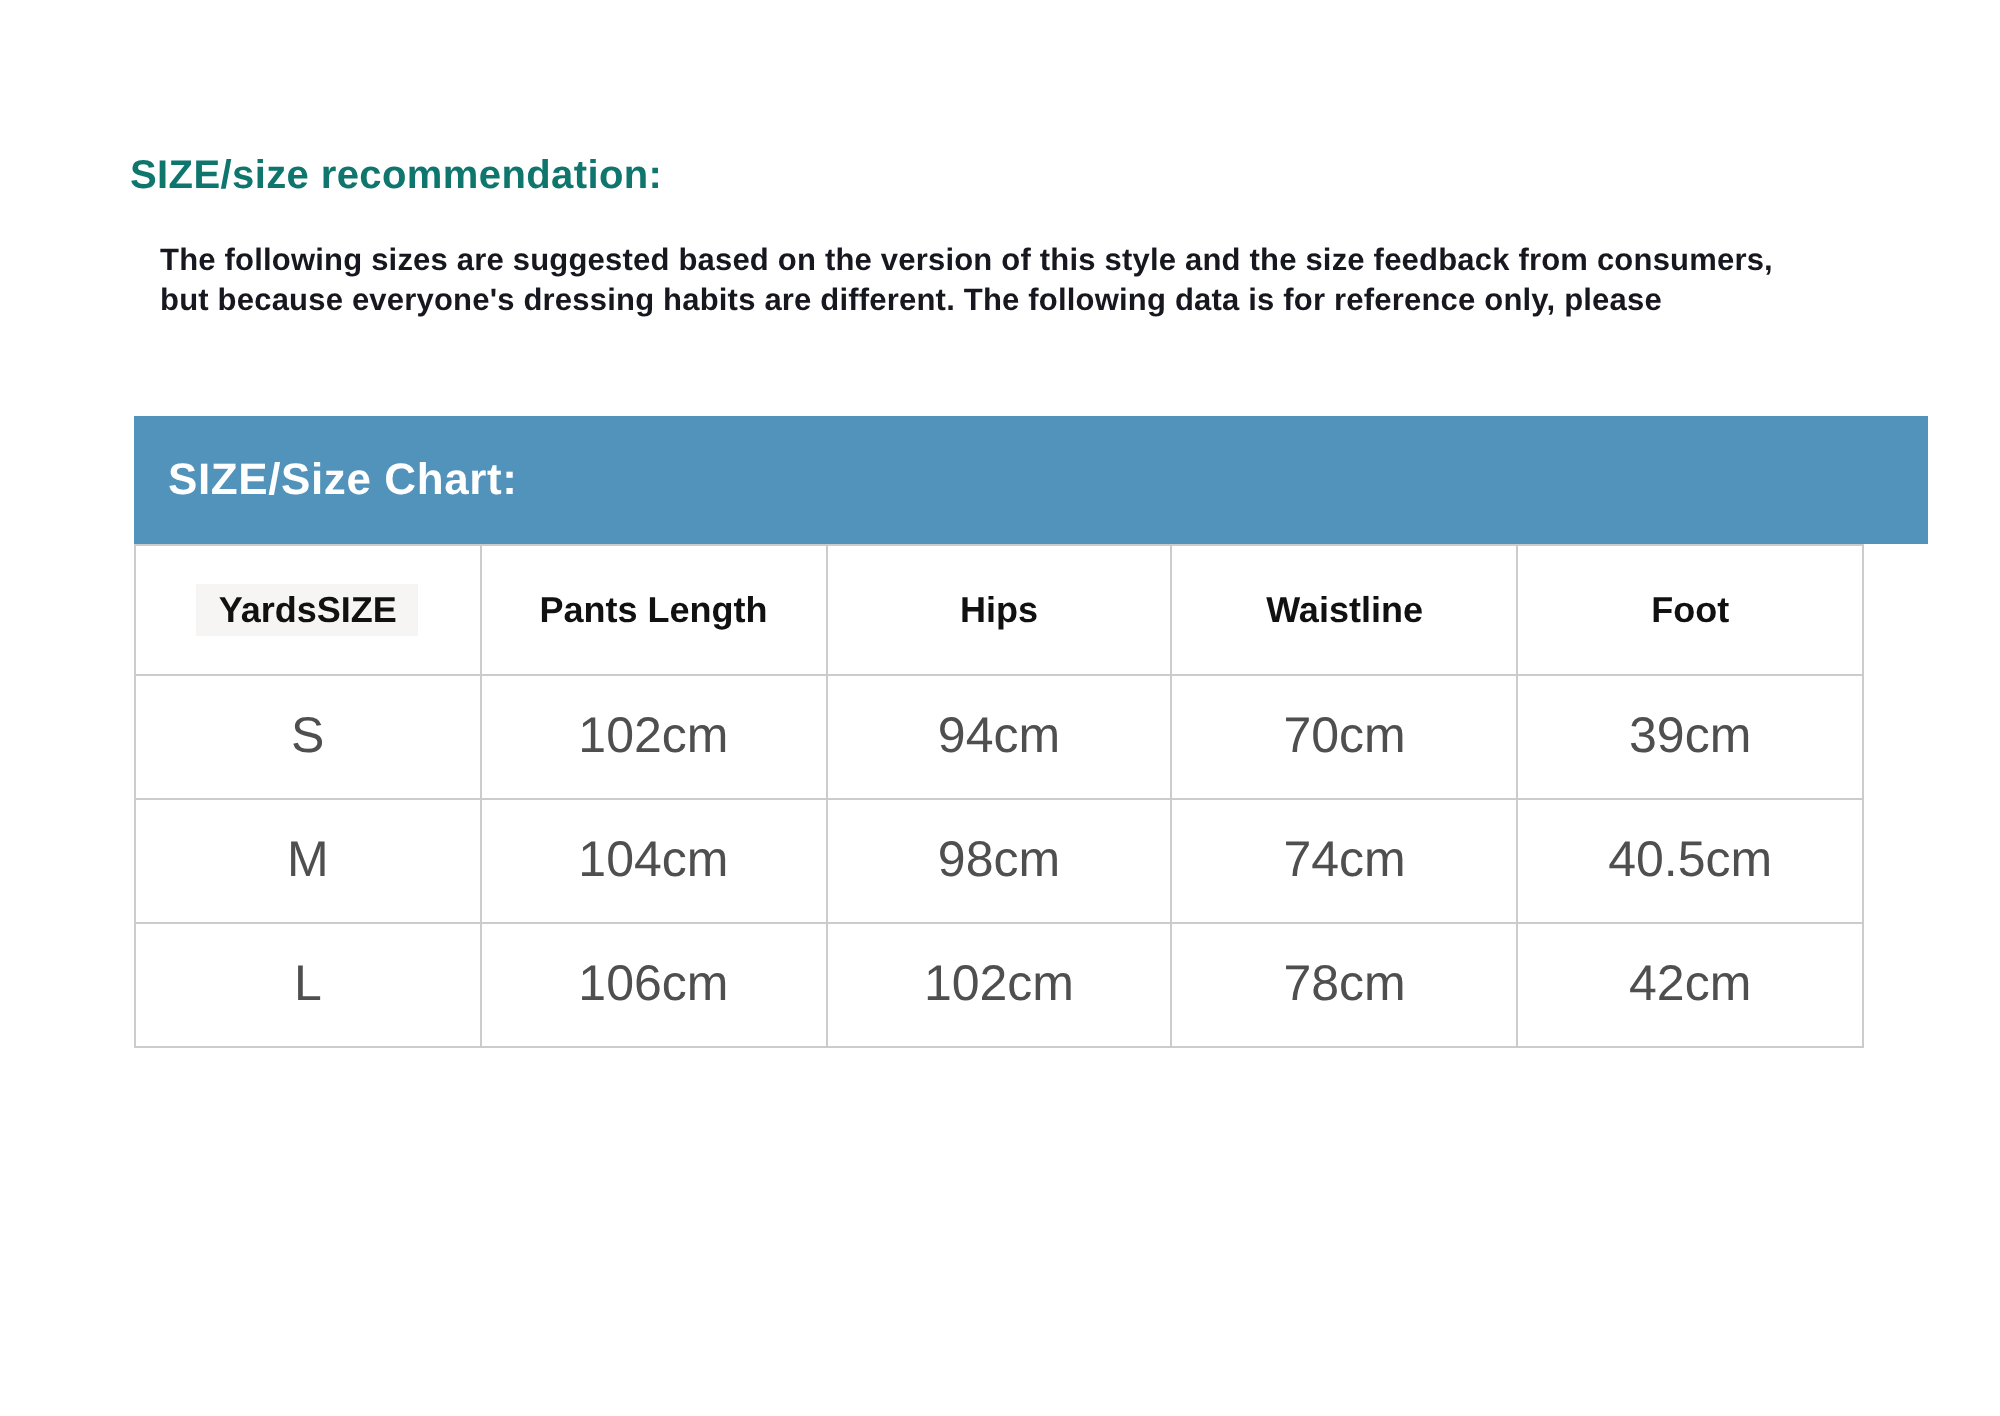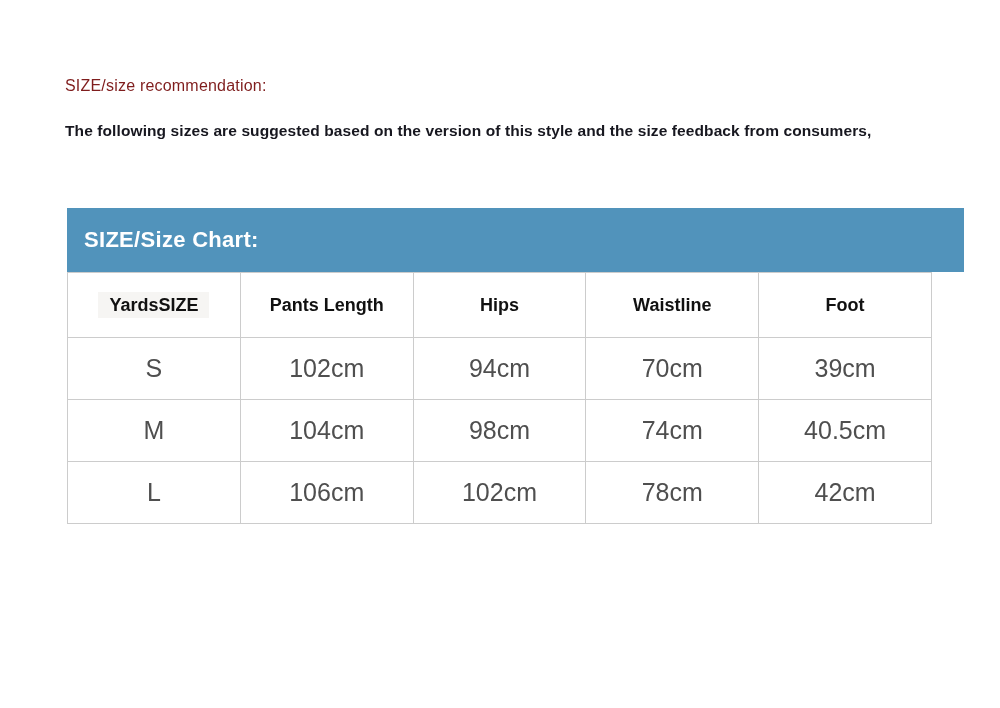--- a/index.html
+++ b/index.html
@@ -12,28 +12,28 @@
     width: 1000px;
     height: 708px;
     background: #ffffff;
     font-family: "Liberation Sans", sans-serif;
     overflow: hidden;
   }
   .heading {
     position: absolute;
     left: 65px;
     top: 77px;
-    font-size: 16px;
-    font-weight: normal;
-    color: #7f1d1d;
+    font-size: 20px;
+    font-weight: bold;
+    color: #0f766e;
     letter-spacing: 0.2px;
   }
   .desc {
     position: absolute;
-    left: 65px;
+    left: 80px;
     top: 121px;
     font-size: 15.5px;
     font-weight: bold;
     line-height: 19.5px;
     color: #17171f;
     letter-spacing: 0.1px;
     white-space: nowrap;
   }
   .chart-title-bar {
     position: absolute;
@@ -89,20 +89,21 @@
 </style>
 </head>
 <body>
 
 <div class="page">
 
   <div class="heading">SIZE/size recommendation:</div>
 
   <div class="desc">
     <div>The following sizes are suggested based on the version of this style and the size feedback from consumers,</div>
+    <div>but because everyone's dressing habits are different. The following data is for reference only, please</div>
   </div>
 
   <div class="chart-title-bar">
     <span class="title-text">SIZE/Size Chart:</span>
   </div>
 
   <table class="size-table">
     <thead>
       <tr>
         <th><span class="hl">YardsSIZE</span></th>

